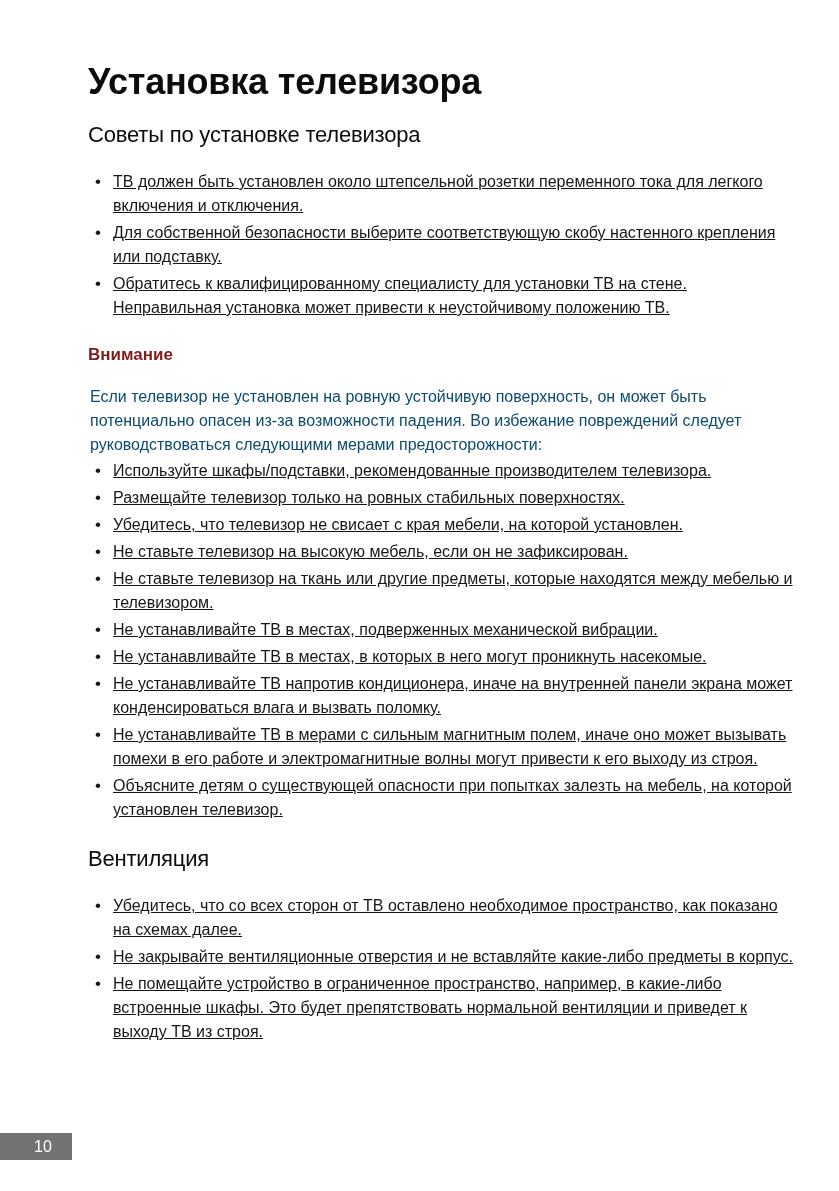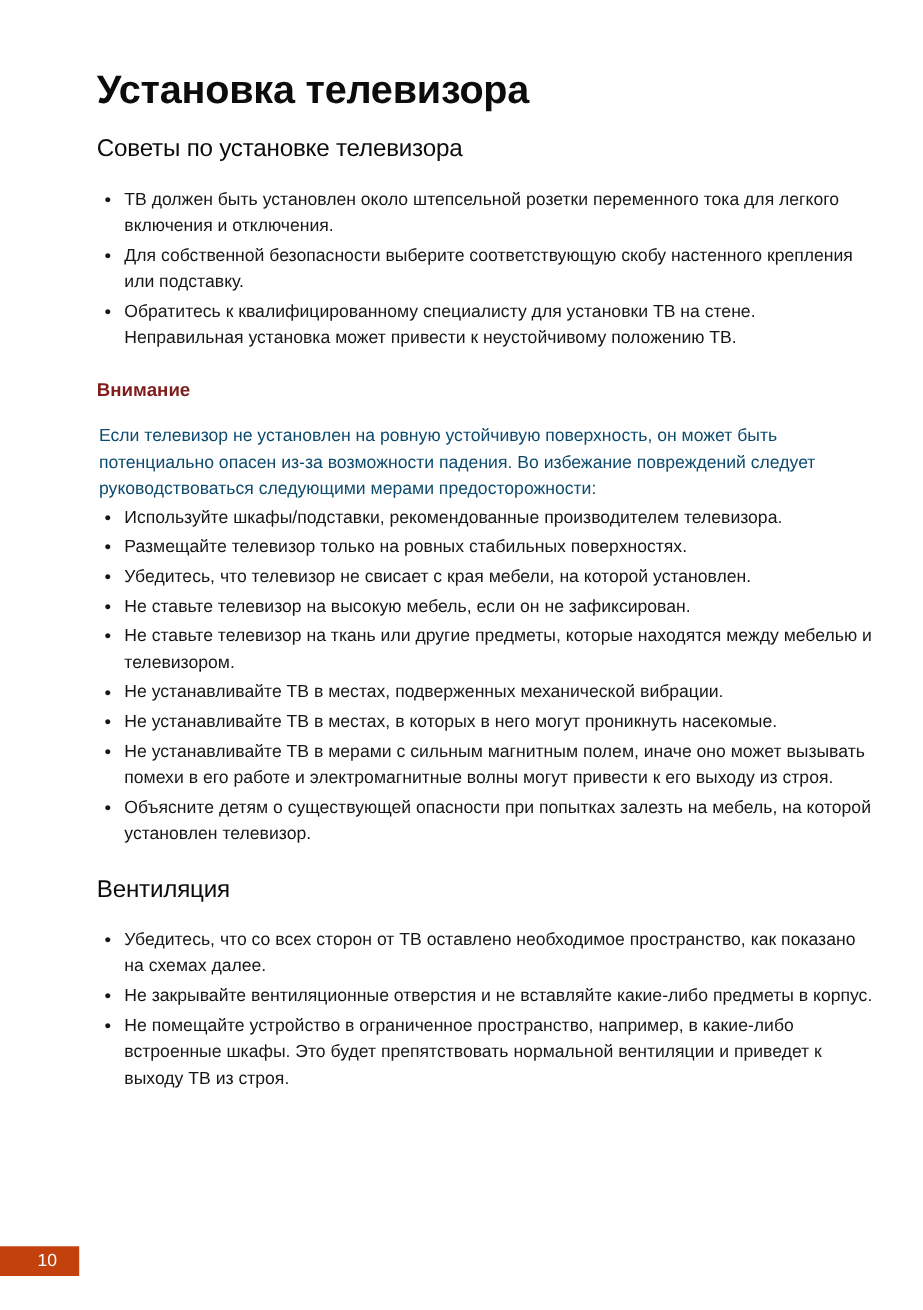--- a/index.html
+++ b/index.html
@@ -48,20 +48,21 @@
   p.body-text {
     font-size: 16px;
     line-height: 24px;
     margin: 0 0 2px 2px;
     color: #0c4a6e;
   }
   ul.bullet-list {
     list-style: none;
     margin: 0 0 16px 0;
     padding: 0 0 0 7px;
+    text-decoration: underline;
   }
   ul.bullet-list li {
     position: relative;
     padding-left: 18px;
     font-size: 16px;
     line-height: 24px;
     margin-bottom: 3px;
     color: #161616;
   }
   ul.bullet-list li::before {
@@ -74,21 +75,21 @@
   }
   .section-gap {
     height: 8px;
   }
   .footer-page-box {
     position: absolute;
     left: 0;
     top: 1133px;
     width: 72px;
     height: 27px;
-    background: #c2410c;
+    background: #737373;
     color: #ffffff;
     font-size: 16px;
     line-height: 27px;
     text-align: center;
     padding-left: 14px;
     box-sizing: border-box;
   }
 </style>
 </head>
 <body>
@@ -112,20 +113,21 @@
   <p class="body-text">Если телевизор не установлен на ровную устойчивую поверхность, он может быть потенциально опасен из-за возможности падения. Во избежание повреждений следует руководствоваться следующими мерами предосторожности:</p>
 
   <ul class="bullet-list">
     <li>Используйте шкафы/подставки, рекомендованные производителем телевизора.</li>
     <li>Размещайте телевизор только на ровных стабильных поверхностях.</li>
     <li>Убедитесь, что телевизор не свисает с края мебели, на которой установлен.</li>
     <li>Не ставьте телевизор на высокую мебель, если он не зафиксирован.</li>
     <li>Не ставьте телевизор на ткань или другие предметы, которые находятся между мебелью и телевизором.</li>
     <li>Не устанавливайте ТВ в местах, подверженных механической вибрации.</li>
     <li>Не устанавливайте ТВ в местах, в которых в него могут проникнуть насекомые.</li>
+    <li>Не устанавливайте ТВ напротив кондиционера, иначе на внутренней панели экрана может конденсироваться влага и вызвать поломку.</li>
     <li>Не устанавливайте ТВ в мерами с сильным магнитным полем, иначе оно может вызывать помехи в его работе и электромагнитные волны могут привести к его выходу из строя.</li>
     <li>Объясните детям о существующей опасности при попытках залезть на мебель, на которой установлен телевизор.</li>
   </ul>
 
   <div class="section-gap"></div>
 
   <h2 class="section-heading">Вентиляция</h2>
 
   <ul class="bullet-list">
     <li>Убедитесь, что со всех сторон от ТВ оставлено необходимое пространство, как показано на схемах далее.</li>

